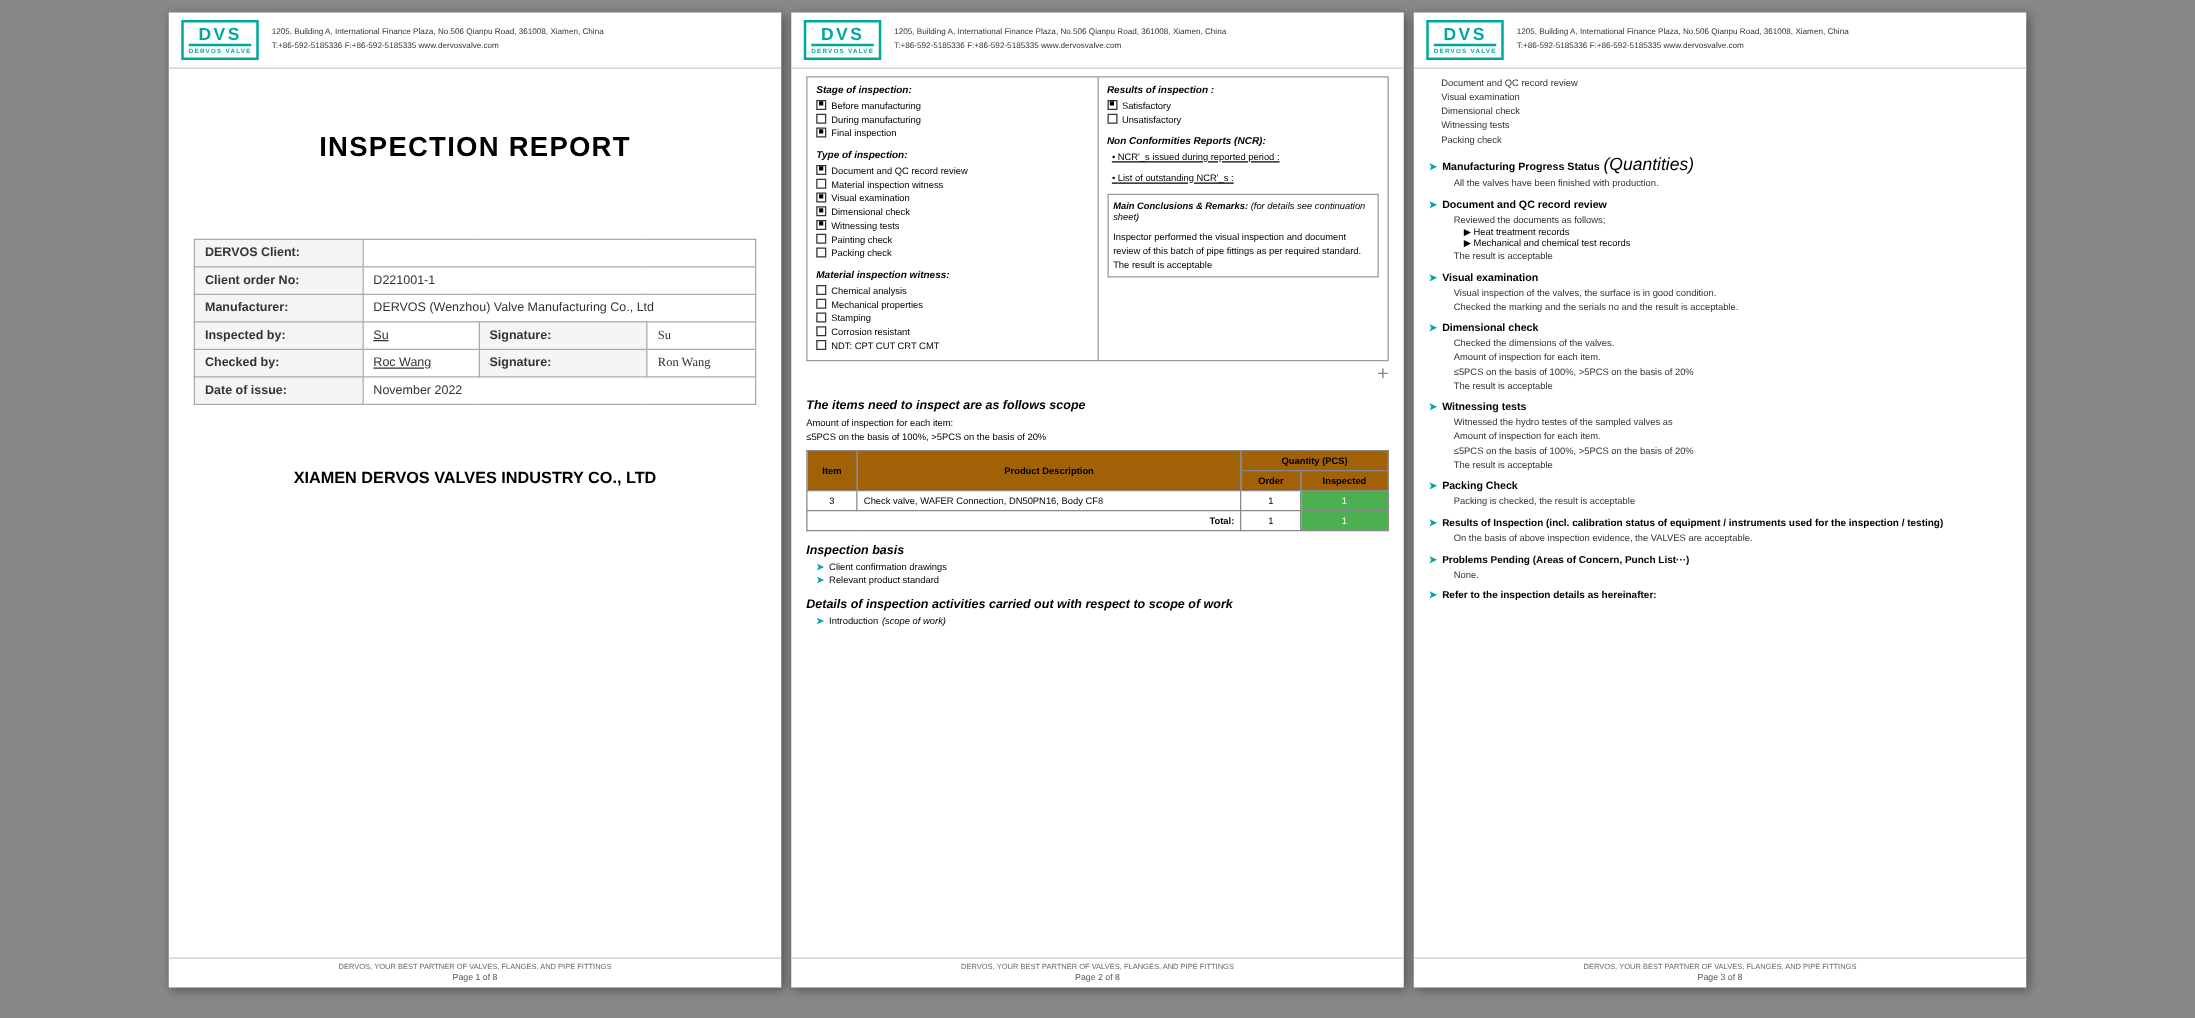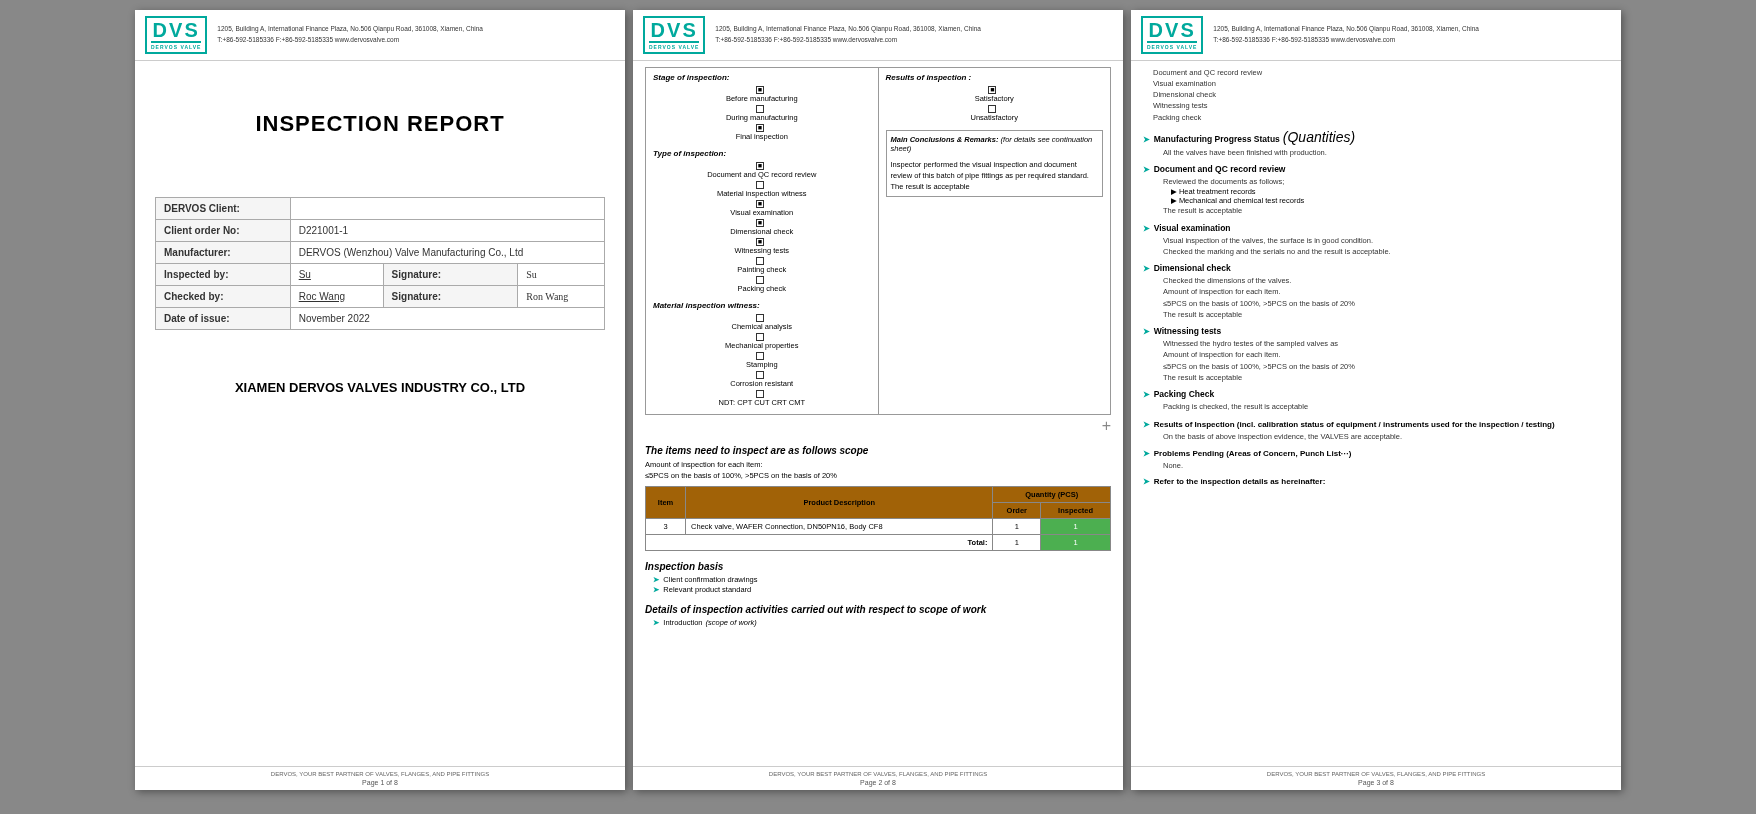--- a/index.html
+++ b/index.html
@@ -42,21 +42,21 @@
     }
     .logo-box {
       border: 2px solid #00a99d;
       padding: 2px 4px;
       display: flex;
       flex-direction: column;
       align-items: center;
     }
     .logo-dvs {
       color: #00a99d;
-      font-size: 20px;
+      font-size: 14px;
       font-weight: 900;
       letter-spacing: 2px;
       line-height: 1;
     }
     .logo-divider {
       width: 100%;
       height: 1.5px;
       background: #00a99d;
       margin: 1px 0;
     }
@@ -131,24 +131,22 @@
       margin: 8px 0 6px;
     }
     .insp-section-label {
       font-size: 8px;
       font-weight: bold;
       font-style: italic;
       margin-bottom: 4px;
     }
     .checkbox-item {
       display: flex;
-      align-items: center;
       margin: 2px 0;
       font-size: 7.5px;
-      flex-direction: column;
     }
     .checkbox-item .cb {
       width: 8px;
       height: 8px;
       border: 1px solid #333;
       display: inline-flex;
       align-items: center;
       justify-content: center;
       margin-right: 4px;
       font-size: 6px;
@@ -373,20 +371,29 @@
           <div class="insp-section-label">Results of inspection :</div>
           <div class="checkbox-item">
             <span class="cb checked"></span>
             <span>Satisfactory</span>
           </div>
           <div class="checkbox-item">
             <span class="cb"></span>
             <span>Unsatisfactory</span>
           </div>
 
+          <div style="margin-top: 8px;">
+            <div class="insp-section-label">Non Conformities Reports (NCR):</div>
+            <div style="font-size:7.5px; margin: 2px 0 8px 4px; text-decoration: underline;">
+              • <span>NCR'_s issued during reported period :</span>
+            </div>
+            <div style="font-size:7.5px; margin: 2px 0 4px 4px; text-decoration: underline;">
+              • <span>List of outstanding NCR'_s :</span>
+            </div>
+          </div>
 
           <div style="margin-top: 8px; border: 1px solid #999; padding: 4px;">
             <div style="font-size:7.5px; font-weight: bold; font-style: italic;">
               <span>Main Conclusions &amp; Remarks:</span>
               <span style="font-weight: normal;">(for details see continuation sheet)</span>
             </div>
             <div style="font-size: 7.5px; margin-top: 6px; line-height: 1.5;">Inspector performed the visual inspection and document review of this batch of pipe fittings as per required standard. The result is acceptable</div>
           </div>
         </div>
       </div>

